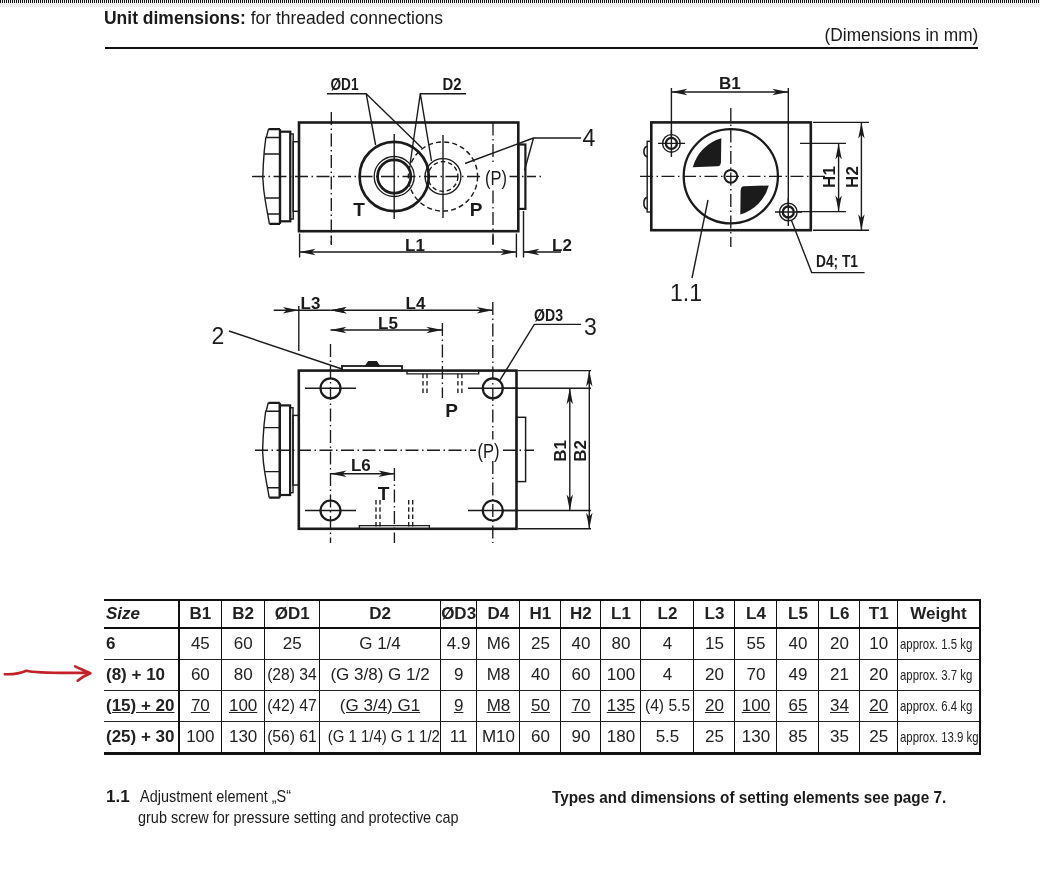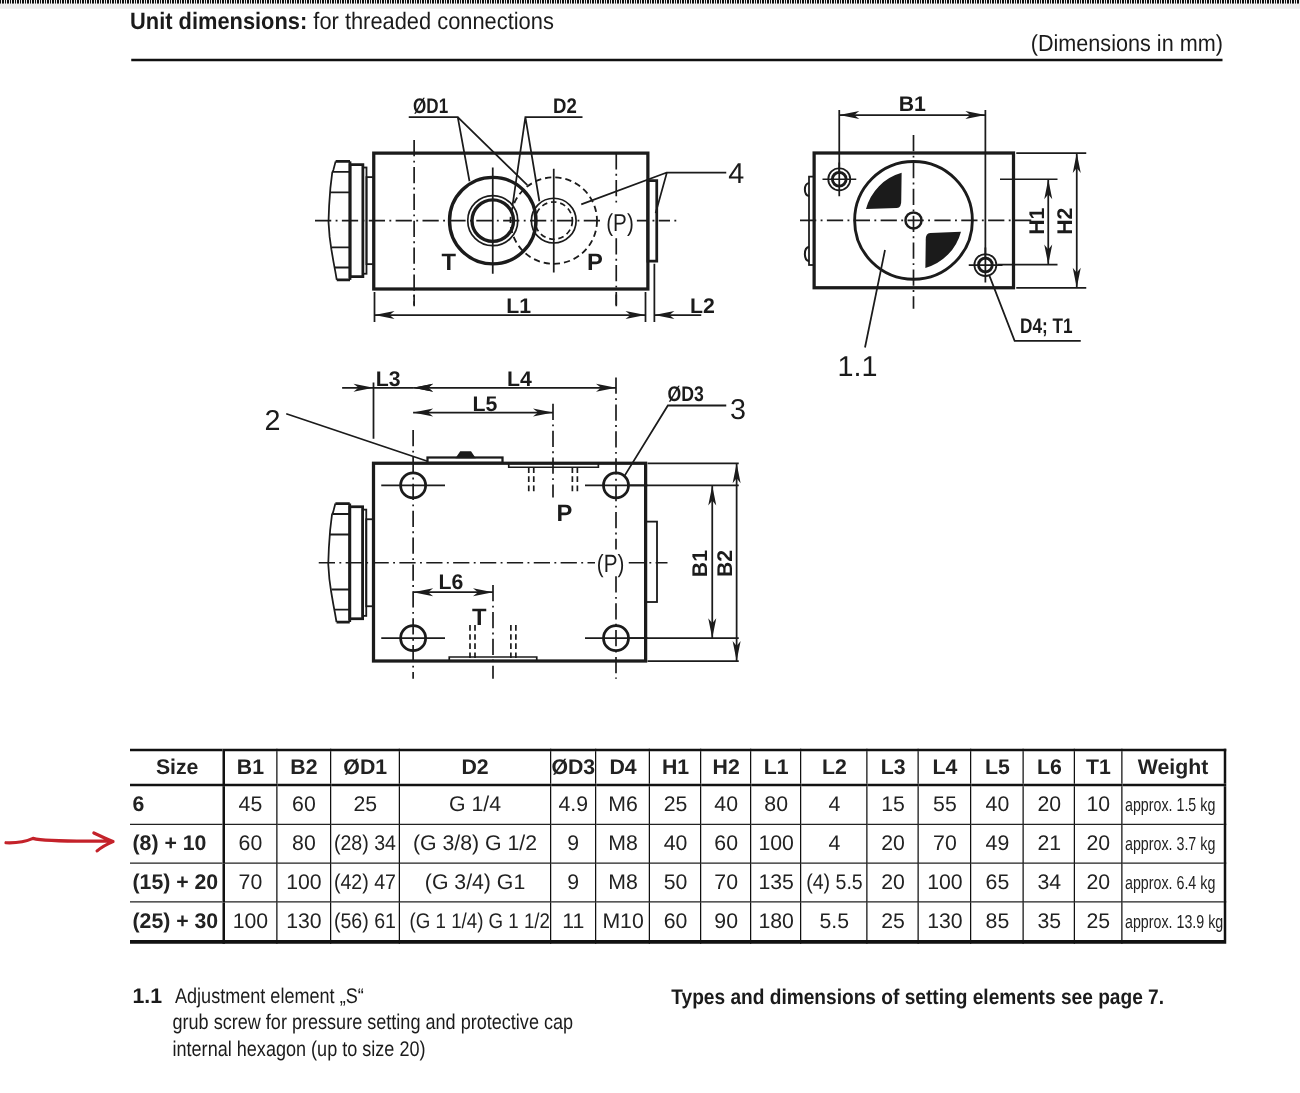--- a/index.html
+++ b/index.html
@@ -258,21 +258,21 @@
       <col style="width:41px">
     <col style="width:42px">
       <col style="width:42px">
       <col style="width:41px">
       <col style="width:37.5px">
     <col style="width:82.5px">
   </colgroup>
 
   <tbody>
       <tr style="height:28px;">
-    <th style="text-align:center;padding-left:2px;">Size</th>
+    <th style="text-align:left;padding-left:2px;font-style:italic;">Size</th>
         <th>B1</th>
         <th>B2</th>
         <th>ØD1</th>
         <th>D2</th>
         <th>ØD3</th>
         <th>D4</th>
         <th>H1</th>
         <th>H2</th>
         <th>L1</th>
         <th>L2</th>
@@ -317,21 +317,21 @@
         <td>100</td>
         <td>4</td>
         <td>20</td>
         <td>70</td>
         <td>49</td>
         <td>21</td>
         <td>20</td>
         <td class="wt"><span>approx. 3.7 kg</span></td>
   </tr>
 
-  <tr style="height:31px;">
+  <tr style="height:31px;text-decoration:underline;">
     <td style="text-align:left;padding-left:2px;font-weight:bold;">(15) + 20</td>
         <td>70</td>
         <td>100</td>
         <td><span class="c92">(42) 47</span></td>
         <td>(G 3/4) G1</td>
         <td>9</td>
         <td>M8</td>
         <td>50</td>
         <td>70</td>
         <td>135</td>
@@ -362,16 +362,15 @@
         <td>35</td>
         <td>25</td>
         <td class="wt"><span>approx. 13.9 kg</span></td>
   </tr>
 </tbody>
   </table>
 
 <div class="abs" style="left:106px;top:785.5px;font-size:17px;line-height:21.5px;">
   <div><b style="margin-right:10px;">1.1</b><span class="fn">Adjustment element „S“</span></div>
   <div style="padding-left:31.5px;text-align:right;"><span class="fn">grub screw for pressure setting and protective cap</span></div>
-  <div style="padding-left:31.5px;"><span class="fn">internal hexagon (up to size 20)</span></div>
 </div>
 
-<div class="abs" style="left:537px;top:787.5px;font-size:17px;font-weight:bold;"><span class="fn" style="transform:scaleX(.9);">Types and dimensions of setting elements see page 7.</span></div>
+<div class="abs" style="left:552px;top:787.5px;font-size:17px;font-weight:bold;"><span class="fn" style="transform:scaleX(.9);">Types and dimensions of setting elements see page 7.</span></div>
 
 </body></html>

